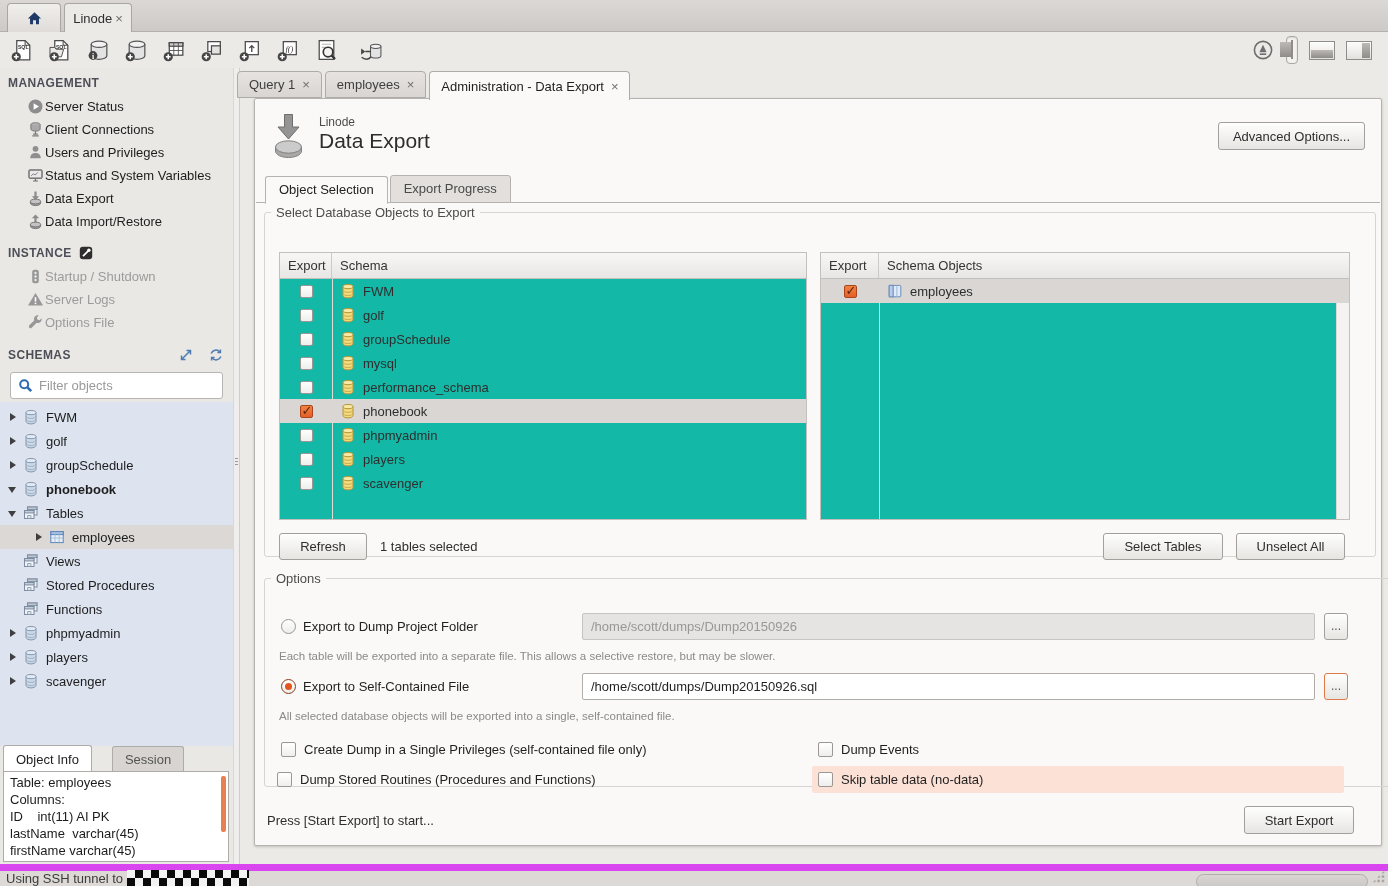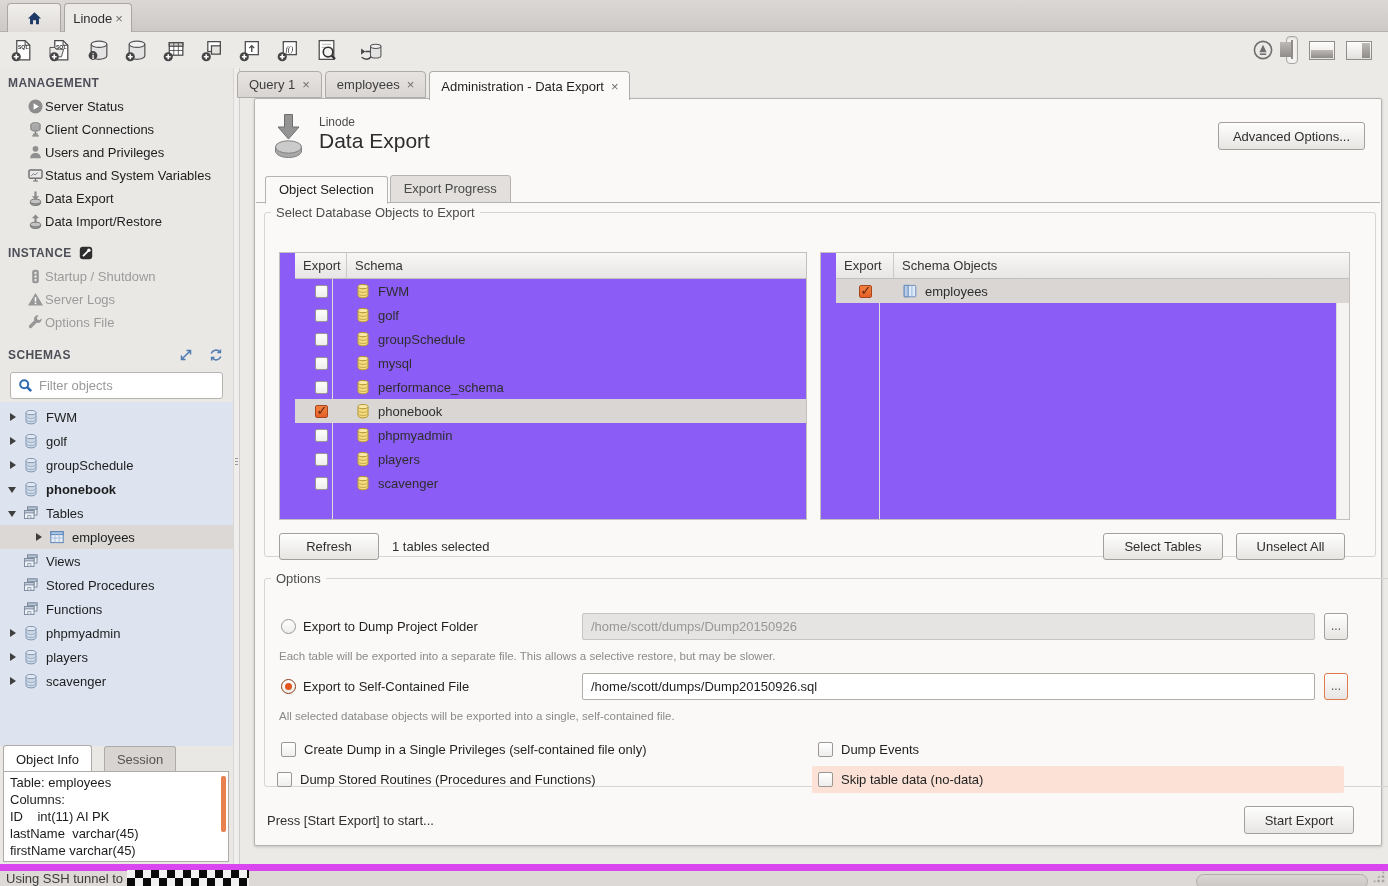--- a/index.html
+++ b/index.html
@@ -43,21 +43,21 @@
 .titem { height:24px; display:flex; align-items:center; font-size:13px; color:#1d1d1d; }
 .titem.bold { font-weight:bold; }
 .titem.sel { background:#dbd8d5; }
 .titem .lbl { margin-left:7px; }
 .titem .ticon { width:16px; height:16px; margin-left:5px; flex:0 0 16px; }
 .l0 { padding-left:8px; } .l1 { padding-left:8px; } .l2 { padding-left:34px; }
 .arr { width:10px; height:12px; position:relative; flex:0 0 10px; }
 .arr.r::before { content:""; position:absolute; top:2px; left:2px; border-left:6px solid #3f3f3f; border-top:4px solid transparent; border-bottom:4px solid transparent; }
 .arr.d::before { content:""; position:absolute; top:4px; left:0; border-top:6px solid #3f3f3f; border-left:4px solid transparent; border-right:4px solid transparent; }
 
-.bottom-tabs { position:absolute; bottom:92px; left:3px; height:27px; display:flex; gap:12px; align-items:center; }
+.bottom-tabs { position:absolute; bottom:92px; left:3px; height:27px; display:flex; gap:20px; align-items:center; }
 .btab { padding:0 12px; height:26px; display:flex; align-items:center; font-size:13px; border:1px solid #aeaba8; border-bottom:none; border-radius:3px 3px 0 0; background:#d7d4d1; color:#555; }
 .btab.active { background:#fff; color:#222; height:27px; }
 .objinfo { position:absolute; left:3px; right:4px; bottom:2px; height:91px; background:#fff; border:1px solid #aeaba8; padding:2px 6px; font-size:13px; line-height:17px; color:#1c1c1c; }
 .objinfo .line { white-space:pre; }
 .oscroll { position:absolute; right:2px; top:4px; width:5px; height:56px; background:#e8814e; border-radius:2px; }
 
 
 .splitter { position:absolute; left:233px; top:68px; width:7px; bottom:22px; background:#f0eeec; border-left:1px solid #d9d6d3; border-right:1px solid #cfccc9; }
 .splitter::before { content:""; position:absolute; top:390px; left:1px; width:3px; height:1px; background:#9a9a9a; box-shadow:0 3px #9a9a9a, 0 6px #9a9a9a; }
 
@@ -78,42 +78,42 @@
 .stab { padding:5px 13px 6px; font-size:13px; border:1px solid #b5b2af; border-radius:3px 3px 0 0; }
 .stab.active { background:#faf9f8; color:#222; position:relative; top:1px; border-bottom:1px solid #faf9f8; }
 .stab.inactive { background:#e2dfdc; color:#4a4a4a; }
 .subtab-line { position:absolute; left:1px; right:1px; top:103px; border-top:1px solid #b5b2af; }
 
 fieldset.fs { position:absolute; border:1px solid #d7d4d1; border-radius:3px; background:transparent; }
 fieldset.fs legend { margin-left:6px; padding:0 5px; font-size:13px; color:#4c4c4c; }
 .fs1 { left:9px; top:106px; width:1112px; height:352px; }
 .fs2 { left:9px; top:472px; width:1166px; height:216px; }
 
-.dbtable { position:absolute; background:#8b5cf6; border:1px solid #c2bfbc; overflow:hidden;padding-left:15px; }
+.dbtable { position:absolute; background:#14b8a6; border:1px solid #c2bfbc; overflow:hidden; }
 .dbtable.left { left:14px; top:32px; width:528px; height:268px; }
 .dbtable.right { left:555px; top:32px; width:530px; height:268px; }
 .dbt-head { display:flex; height:26px; background:linear-gradient(#f8f7f6,#e8e6e4); border-bottom:1px solid #c2bfbc; font-size:13px; color:#333; align-items:stretch; }
 .dbt-head .c1 { display:flex; align-items:center; padding-left:8px; border-right:1px solid #cccac7; }
 .dbt-head .c2 { display:flex; align-items:center; padding-left:8px; }
 .w52 { width:52px; } .w58 { width:58px; }
 .colline { position:absolute; top:26px; bottom:0; width:1px; background:#dedcd9; }
 .trow { display:flex; align-items:center; height:24px; font-size:13px; position:relative; z-index:1; }
 .trow .cbcell { display:flex; justify-content:center; }
 .trow .ticon { width:16px; height:16px; margin-left:8px; }
 .trow .lbl { margin-left:7px; }
 .trow.checked { background:#d9d6d3; }
 .vtrack { position:absolute; right:0; top:26px; bottom:0; width:13px; background:#f4f3f2; border-left:1px solid #dbd9d6; }
 
 .cb { width:13px; height:13px; border:1px solid #9a9794; background:linear-gradient(#fff,#efeeed); border-radius:2px; position:relative; flex:0 0 13px; }
 .cb.checked { background:linear-gradient(#f2813f,#e55f2a); border-color:#a8461d; }
 .cb.checked::after { content:"✓"; position:absolute; left:1px; top:-3px; font-size:13px; font-weight:bold; color:#59250e; }
 .cb.big { width:15px; height:15px; flex:0 0 15px; }
 
 .btnrow { position:absolute; left:14px; right:14px; top:312px; height:28px; display:flex; align-items:center; }
-.refresh-btn { width:100px; height:27px; }
+.refresh-btn { width:88px; height:27px; }
 .selinfo { margin-left:13px; font-size:13px; color:#2e2e2e; }
 .btnrow .flex { flex:1; }
 .seltables-btn { width:120px; height:27px; }
 .unselect-btn { width:109px; height:27px; margin-left:13px; margin-right:16px; }
 
 .optrow { position:absolute; left:0; right:0; height:28px; display:flex; align-items:center; }
 .optrow.r1 { top:26px; } .optrow.r2 { top:86px; }
 .radio { width:15px; height:15px; border:1px solid #9a9794; border-radius:50%; background:linear-gradient(#fff,#ededec); position:relative; margin-left:16px; flex:0 0 15px; }
 .radio.checked { border-color:#8c3b17; }
 .radio.checked::after { content:""; position:absolute; inset:3px; border-radius:50%; background:#e2551f; }

